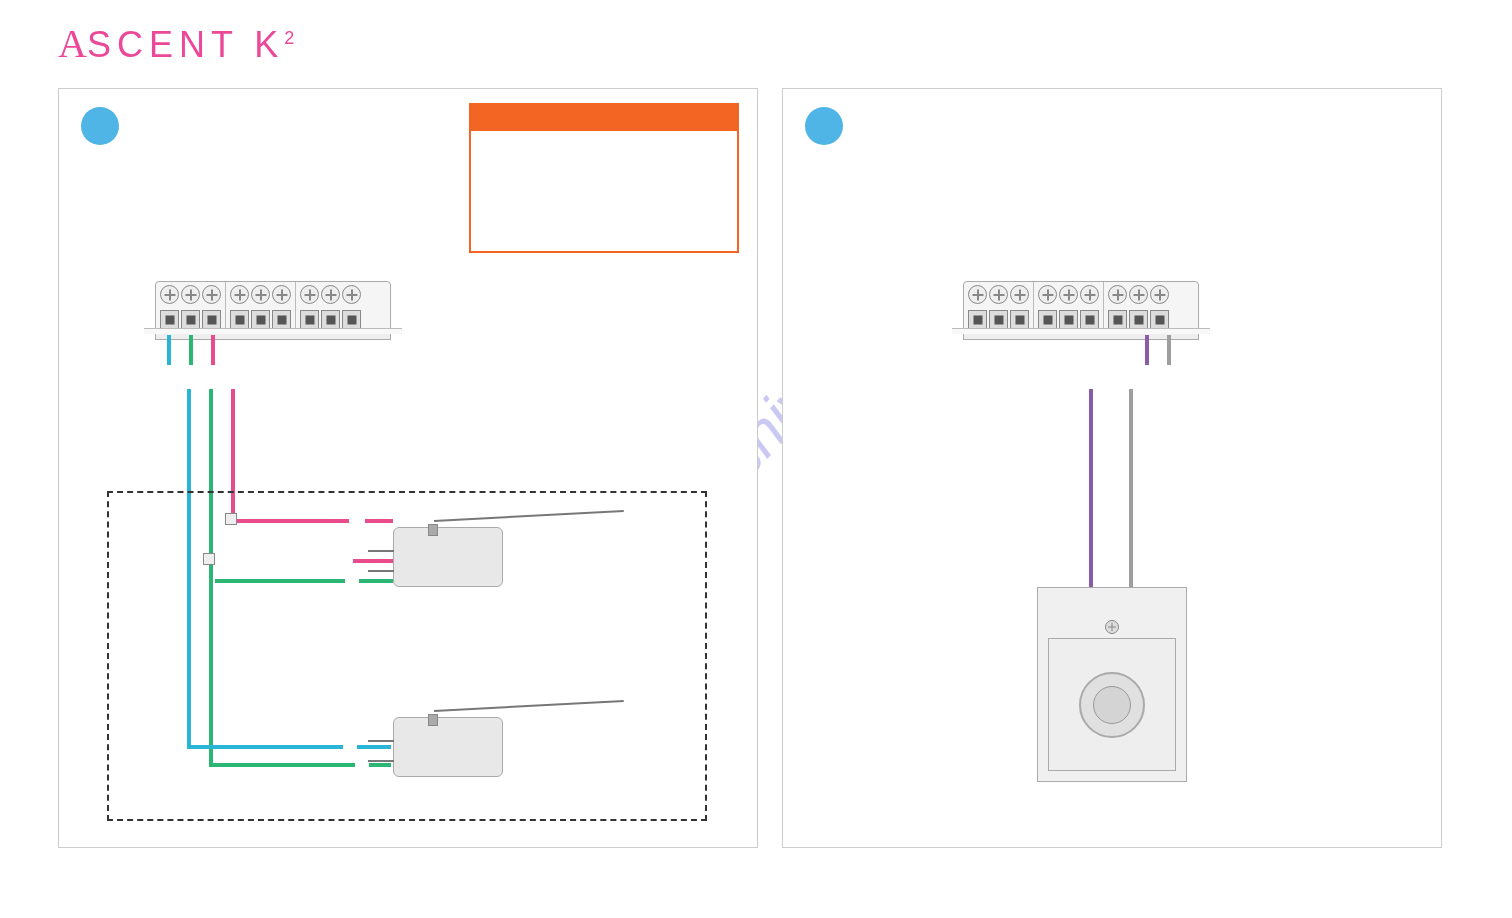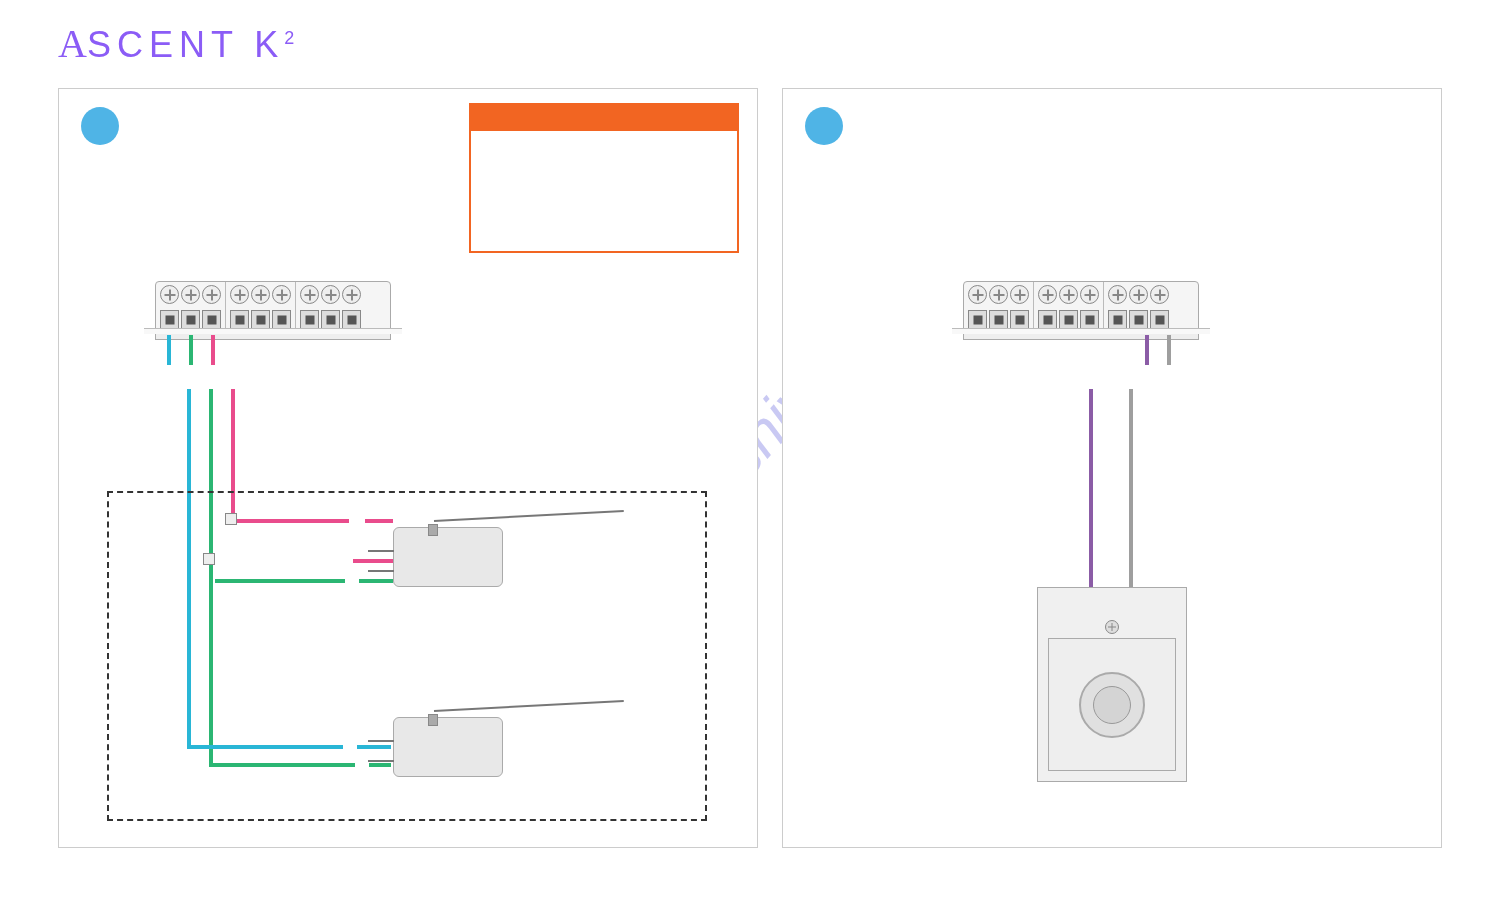--- a/index.html
+++ b/index.html
@@ -11,21 +11,21 @@
     position: relative;
     overflow: hidden;
   }
   .logo {
     position: absolute;
     top: 20px;
     left: 58px;
     font-size: 36px;
     letter-spacing: 6px;
     font-weight: 300;
-    color: #8b5cf6;
+    color: #ec4899;
   }
   .logo .first-a { font-family: Georgia, serif; font-size: 40px; letter-spacing: 0; }
   .logo sup { font-size: 18px; vertical-align: super; letter-spacing: 0; }
   .panel {
     position: absolute;
     border: 1px solid #ccc;
     background: #fff;
   }
   .panel-left {
     top: 88px; left: 58px;

